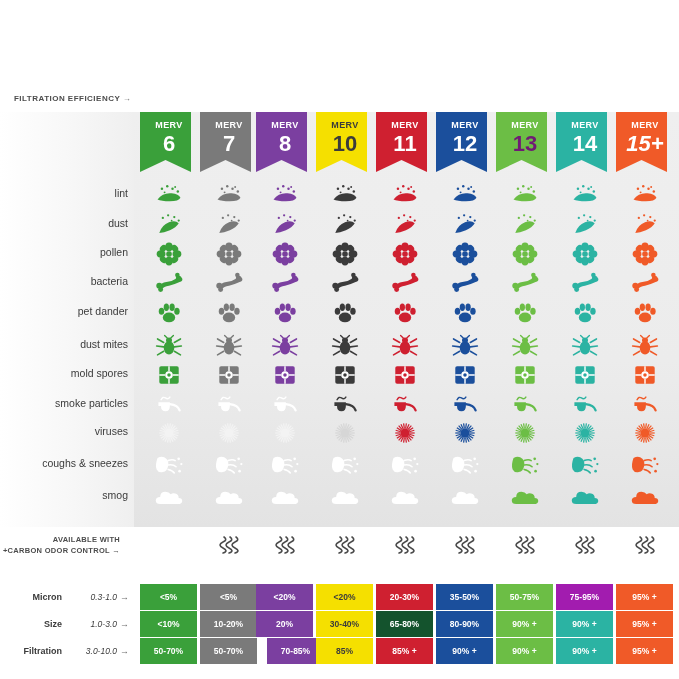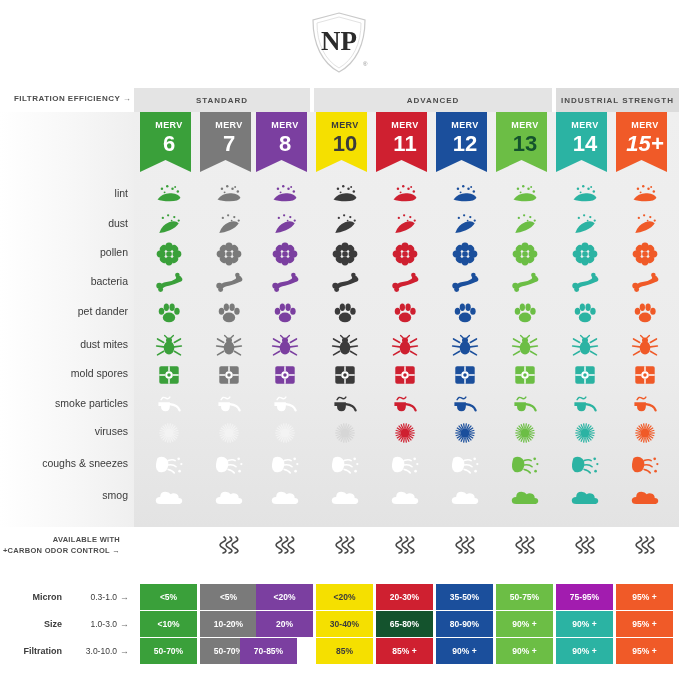--- a/index.html
+++ b/index.html
@@ -44,48 +44,29 @@
 
   
   .carbonlabel{position:absolute;left:0;top:534px;width:120px;text-align:right;font-size:7.5px;font-weight:bold;color:#4c4c4c;letter-spacing:.04em;line-height:11px;}
   .carbon{position:absolute;top:534px;width:26px;height:22px;}
 
   
   .btable{position:absolute;left:134px;top:584px;width:545px;height:82px;}
   .bcell{position:absolute;width:57px;height:26px;color:#fff;font-size:8.5px;font-weight:bold;
          display:flex;align-items:center;justify-content:center;}
   .blabel{position:absolute;font-size:9px;color:#3b3b3b;font-weight:bold;text-align:right;}
-  .bvals{position:absolute;font-size:8.5px;color:#3b3b3b;text-align:left;}
+  .bvals{position:absolute;font-size:8.5px;color:#3b3b3b;text-align:left;font-style:italic;}
   .barrow{position:absolute;font-size:9px;color:#6d6d6d;}
 </style>
 </head>
 <body>
 
 <div class="page">
 
-  <div class="logo">
-    <svg viewBox="0 0 66 66">
-      <path d="M33 3 L59 10 C59 34 50 53 33 62 C16 53 7 34 7 10 Z" fill="#ffffff" stroke="#c9c9c9" stroke-width="1.2"></path>
-      <path d="M33 7 L55 13 C55 34 47 50 33 58 C19 50 11 34 11 13 Z" fill="#ffffff" stroke="#e2e2e2" stroke-width="1"></path>
-      <text x="33" y="40" text-anchor="middle" font-family="Liberation Serif, serif" font-size="27" font-weight="bold" fill="#2b2b2b">NP</text>
-      <text x="57" y="56" font-size="6" fill="#8e8e8e">®</text>
-    </svg>
-  </div>
-
-  <div class="headband">
-    <div class="band" style="left:134px;width:176px;">
-      <span>STANDARD</span>
-    </div>
-    <div class="band adv" style="left:314px;width:238px;">
-      <span>ADVANCED</span>
-    </div>
-    <div class="band ind" style="left:556px;width:123px;">
-      <span>INDUSTRIAL STRENGTH</span>
-    </div>
-  </div>
+
 
   <div class="filt-eff">
     <span>FILTRATION EFFICIENCY</span>
     <span class="arrow">→</span>
   </div>
 
   <div class="leftfade"></div>
   <div class="panel"></div>
 
   <div class="flags">
@@ -121,21 +102,21 @@
       </div>
       <div class="flag" style="left: 302px;">
         <div class="inner" style="background: rgb(27, 79, 156);">
           <div class="m" style="color: rgb(255, 255, 255);">MERV</div>
           <div class="n" style="color: #ffffff;">12</div>
         </div>
       </div>
       <div class="flag" style="left: 362px;">
         <div class="inner" style="background: rgb(108, 190, 69);">
           <div class="m" style="color: rgb(255, 255, 255);">MERV</div>
-          <div class="n" style="color: #14532d;">13</div>
+          <div class="n" style="color: #701a75;">13</div>
         </div>
       </div>
       <div class="flag" style="left: 422px;">
         <div class="inner" style="background: rgb(43, 179, 163);">
           <div class="m" style="color: rgb(255, 255, 255);">MERV</div>
           <div class="n" style="color: rgb(255, 255, 255);">14</div>
         </div>
       </div>
       <div class="flag" style="left: 482px;">
         <div class="inner" style="background: rgb(240, 90, 40);">
@@ -1482,21 +1463,21 @@
       <div class="bcell" style="left: 66px; top: 27px; background: rgb(122, 122, 122); color: rgb(255, 255, 255);">10-20%</div>
       <div class="bcell" style="left: 122px; top: 27px; background: rgb(123, 63, 160); color: rgb(255, 255, 255);">20%</div>
       <div class="bcell" style="left: 182px; top: 27px; background: rgb(245, 224, 0); color: rgb(59, 59, 59);">30-40%</div>
       <div class="bcell" style="left: 242px; top: 27px; background: #14532d; color: rgb(255, 255, 255);">65-80%</div>
       <div class="bcell" style="left: 302px; top: 27px; background: rgb(27, 79, 156); color: rgb(255, 255, 255);">80-90%</div>
       <div class="bcell" style="left: 362px; top: 27px; background: rgb(108, 190, 69); color: rgb(255, 255, 255);">90% +</div>
       <div class="bcell" style="left: 422px; top: 27px; background: rgb(43, 179, 163); color: rgb(255, 255, 255);">90% +</div>
       <div class="bcell" style="left: 482px; top: 27px; background: rgb(240, 90, 40); color: rgb(255, 255, 255);">95% +</div>
       <div class="bcell" style="left: 6px; top: 54px; background: rgb(58, 160, 58); color: rgb(255, 255, 255);">50-70%</div>
       <div class="bcell" style="left: 66px; top: 54px; background: rgb(122, 122, 122); color: rgb(255, 255, 255);">50-70%</div>
-      <div class="bcell" style="left: 106px; top: 54px; background: rgb(123, 63, 160); color: rgb(255, 255, 255);">70-85%</div>
+      <div class="bcell" style="left: 133px; top: 54px; background: rgb(123, 63, 160); color: rgb(255, 255, 255);">70-85%</div>
       <div class="bcell" style="left: 182px; top: 54px; background: rgb(245, 224, 0); color: rgb(59, 59, 59);">85%</div>
       <div class="bcell" style="left: 242px; top: 54px; background: rgb(207, 32, 48); color: rgb(255, 255, 255);">85% +</div>
       <div class="bcell" style="left: 302px; top: 54px; background: rgb(27, 79, 156); color: rgb(255, 255, 255);">90% +</div>
       <div class="bcell" style="left: 362px; top: 54px; background: rgb(108, 190, 69); color: rgb(255, 255, 255);">90% +</div>
       <div class="bcell" style="left: 422px; top: 54px; background: rgb(43, 179, 163); color: rgb(255, 255, 255);">90% +</div>
       <div class="bcell" style="left: 482px; top: 54px; background: rgb(240, 90, 40); color: rgb(255, 255, 255);">95% +</div>
     </div>
   <div id="blabels">
       <div class="blabel" style="top: 592px; right: 617px;">Micron</div>
       <div class="bvals" style="top: 592px; right: 562px;">0.3-1.0</div>

